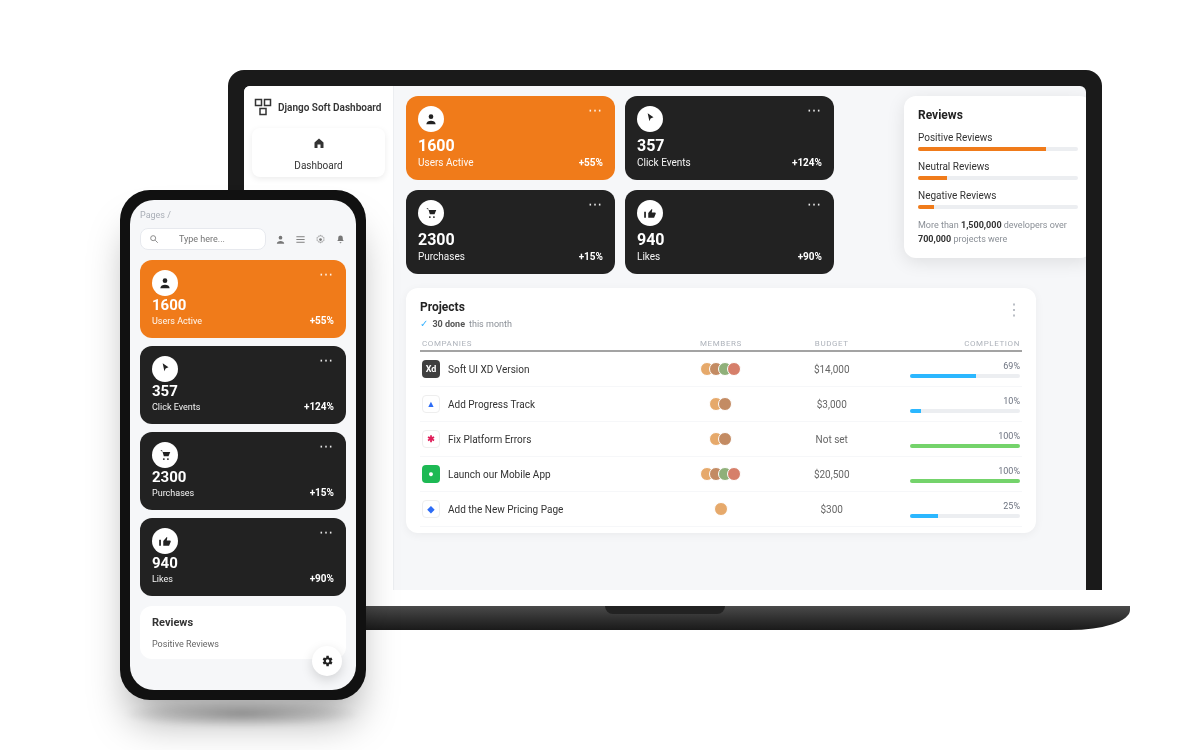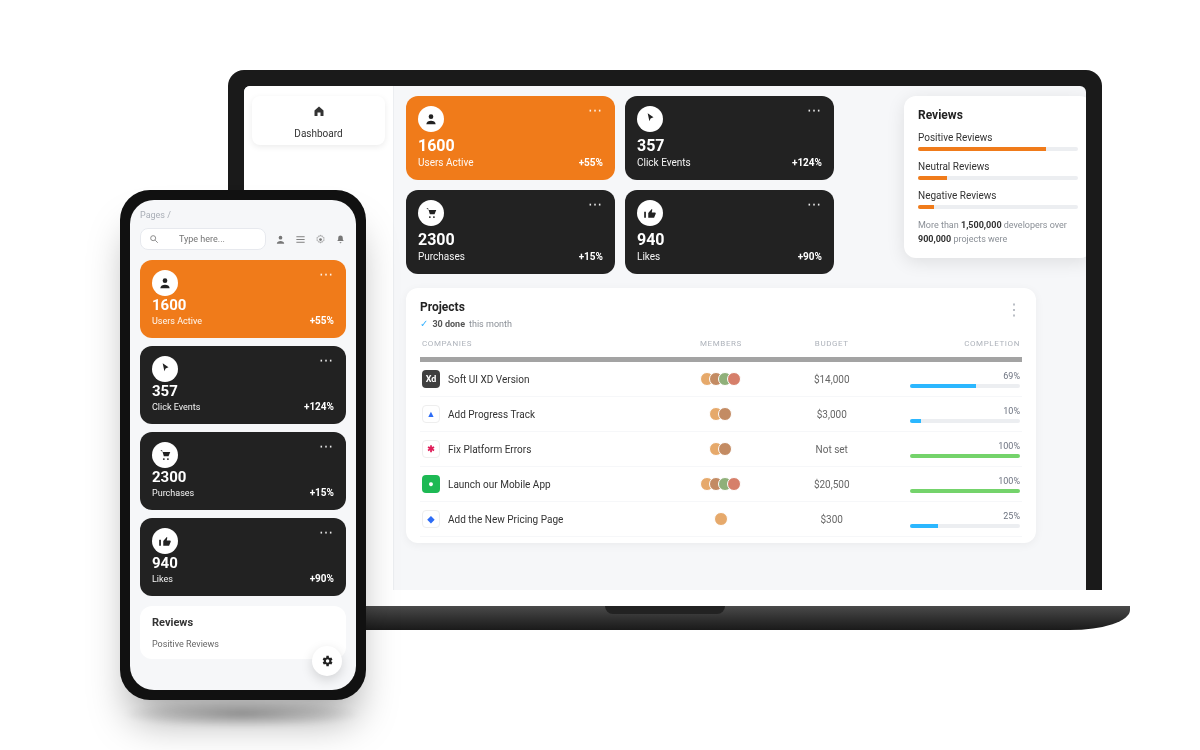--- a/index.html
+++ b/index.html
@@ -91,21 +91,21 @@
     box-shadow: 0 2px 10px rgba(0,0,0,0.05);
     padding: 12px 14px 6px 14px;
   }
   .projects-card h4 { font-size: 12px; font-weight: 700; color: #222; }
   .proj-sub { display: flex; align-items: center; gap: 4px; font-size: 9px; color: #8a8f96; margin-top: 4px; }
   .proj-sub .chk { color: #3ab3ff; font-size: 10px; }
   .proj-sub b { color: #555; font-weight: 700; }
   .proj-head {
     display: grid; grid-template-columns: 2.2fr 1fr 1fr 1.2fr;
     font-size: 8px; letter-spacing: 0.6px; color: #aeb3bb;
-    padding: 10px 2px 9px 2px; border-bottom: 5px solid #a3a3a3;
+    padding: 10px 2px 2px 2px; border-bottom: 2px solid #a3a3a3;
   }
   .proj-head .c2,.proj-head .c3 { text-align: center; }
   .proj-head .c4 { text-align: right; }
   .proj-row {
     display: grid; grid-template-columns: 2.2fr 1fr 1fr 1.2fr;
     align-items: center; font-size: 10px; color: #333;
     padding: 8px 2px; border-bottom: 1px solid #f6f7f9;
   }
   .proj-company { display: flex; align-items: center; gap: 8px; }
   .proj-ico { width: 18px; height: 18px; border-radius: 4px; display: flex; align-items: center; justify-content: center; font-size: 9px; font-weight: 700; color: #fff; }
@@ -180,20 +180,30 @@
 </style>
 </head>
 <body>
 
 <div class="laptop">
   <div class="laptop-screen">
     <div class="laptop-display">
       <div class="lap-wrap">
 
         <aside class="lap-sidebar">
+          <div class="brand">
+            <span class="brand-icon">
+              <svg viewBox="0 0 24 24" width="18" height="18">
+                  <rect x="2" y="2" width="8" height="8" fill="none" stroke="#333" stroke-width="2"></rect>
+                  <rect x="14" y="2" width="8" height="8" fill="none" stroke="#333" stroke-width="2"></rect>
+                  <rect x="8" y="14" width="8" height="8" fill="none" stroke="#333" stroke-width="2"></rect>
+                </svg>
+            </span>
+            <span>Django Soft Dashboard</span>
+          </div>
           <div class="nav-item">
             <span class="ic">
               <svg viewBox="0 0 24 24" width="12" height="12">
                   <path d="M3 11l9-8 9 8v10a1 1 0 0 1-1 1h-5v-7h-6v7H4a1 1 0 0 1-1-1z" fill="#333"></path>
                 </svg>
             </span>
             <span>Dashboard</span>
           </div>
         </aside>
 
@@ -285,21 +295,21 @@
               </div>
             <div class="review-row">Neutral Reviews</div>
             <div class="review-bar">
                 <span style="width:18%"></span>
               </div>
             <div class="review-row">Negative Reviews</div>
             <div class="review-bar">
                 <span style="width:10%"></span>
               </div>
             <div class="rev-note">
-              <span>More than </span><b>1,500,000</b><span> developers over </span><b>900,000</b><span> projects were</span>
+              <span>More than </span><b>1,500,000</b><span> developers over </span><b>700,000</b><span> projects were</span>
             </div>
           </div>
 
           <div class="projects-card proj-card-rel">
             <span class="proj-menu">⋮</span>
             <h4>Projects</h4>
             <div class="proj-sub">
               <span class="chk">✓</span>
               <b>30 done</b>
               <span>this month</span>

